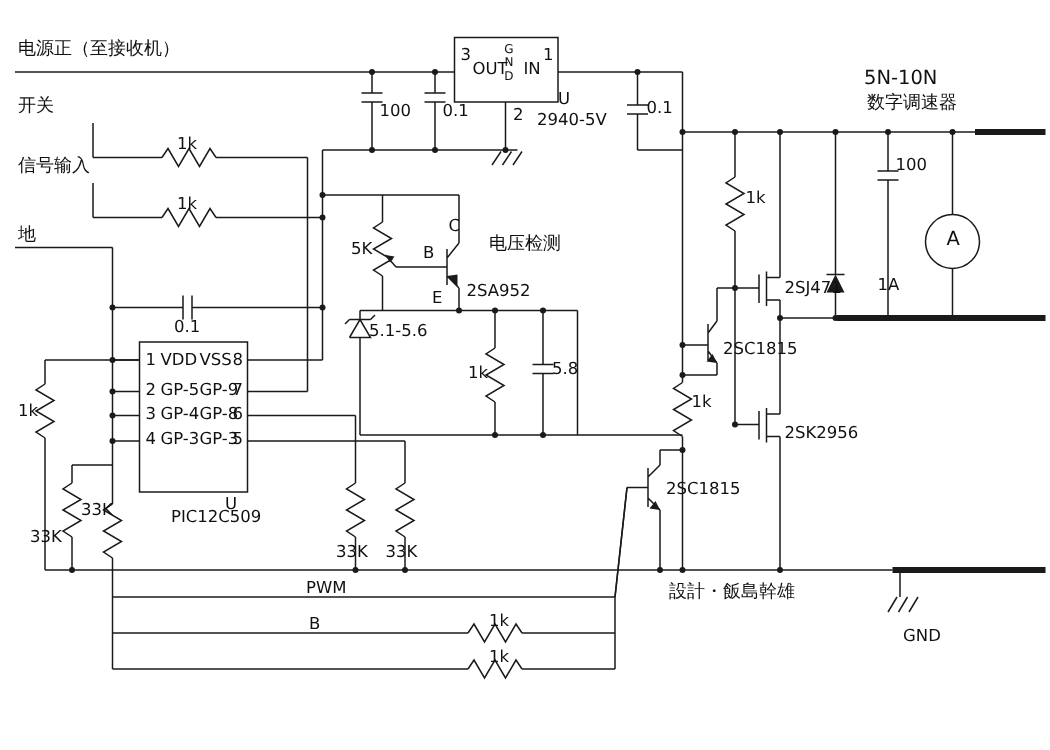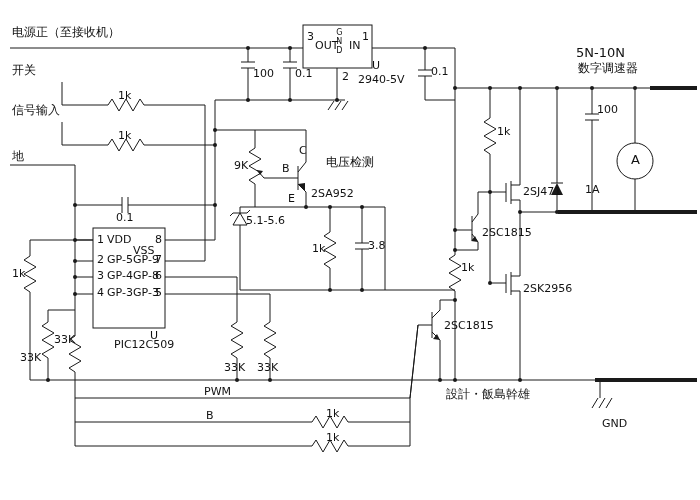--- a/index.html
+++ b/index.html
@@ -188,39 +188,39 @@
   <span class="lbl vert" style="left:334px;top:28px">GND</span>
   <span class="lbl" style="left:349px;top:40px">IN</span>
   <span class="lbl" style="left:362px;top:31px">1</span>
   <span class="lbl" style="left:342px;top:71px">2</span>
   <span class="lbl" style="left:372px;top:60px">U</span>
   <span class="lbl" style="left:358px;top:74px">2940-5V</span>
 
   <span class="lbl big" style="left:576px;top:46px">5N-10N</span>
   <span class="lbl zh" style="left:578px;top:62px">数字调速器</span>
 
-  <span class="lbl" style="left:234px;top:160px">9K</span>
+  <span class="lbl" style="left:234px;top:160px">5K</span>
   <span class="lbl" style="left:299px;top:145px">C</span>
   <span class="lbl" style="left:282px;top:163px">B</span>
   <span class="lbl" style="left:288px;top:193px">E</span>
   <span class="lbl zh" style="left:326px;top:156px">电压检测</span>
   <span class="lbl" style="left:311px;top:188px">2SA952</span>
   <span class="lbl" style="left:246px;top:215px">5.1-5.6</span>
   <span class="lbl" style="left:312px;top:243px">1k</span>
-  <span class="lbl" style="left:368px;top:240px">3.8</span>
+  <span class="lbl" style="left:368px;top:240px">5.8</span>
 
   <span class="lbl" style="left:97px;top:234px">1</span>
   <span class="lbl" style="left:97px;top:254px">2</span>
   <span class="lbl" style="left:97px;top:270px">3</span>
   <span class="lbl" style="left:97px;top:287px">4</span>
   <span class="lbl" style="left:107px;top:234px">VDD</span>
   <span class="lbl" style="left:107px;top:254px">GP-5</span>
   <span class="lbl" style="left:107px;top:270px">GP-4</span>
   <span class="lbl" style="left:107px;top:287px">GP-3</span>
-  <span class="lbl" style="left:133px;top:245px">VSS</span>
+  <span class="lbl" style="left:133px;top:234px">VSS</span>
   <span class="lbl" style="left:133px;top:254px">GP-9</span>
   <span class="lbl" style="left:133px;top:270px">GP-8</span>
   <span class="lbl" style="left:133px;top:287px">GP-3</span>
   <span class="lbl" style="left:155px;top:234px">8</span>
   <span class="lbl" style="left:155px;top:254px">7</span>
   <span class="lbl" style="left:155px;top:270px">6</span>
   <span class="lbl" style="left:155px;top:287px">5</span>
   <span class="lbl" style="left:150px;top:330px">U</span>
   <span class="lbl" style="left:114px;top:339px">PIC12C509</span>
 

